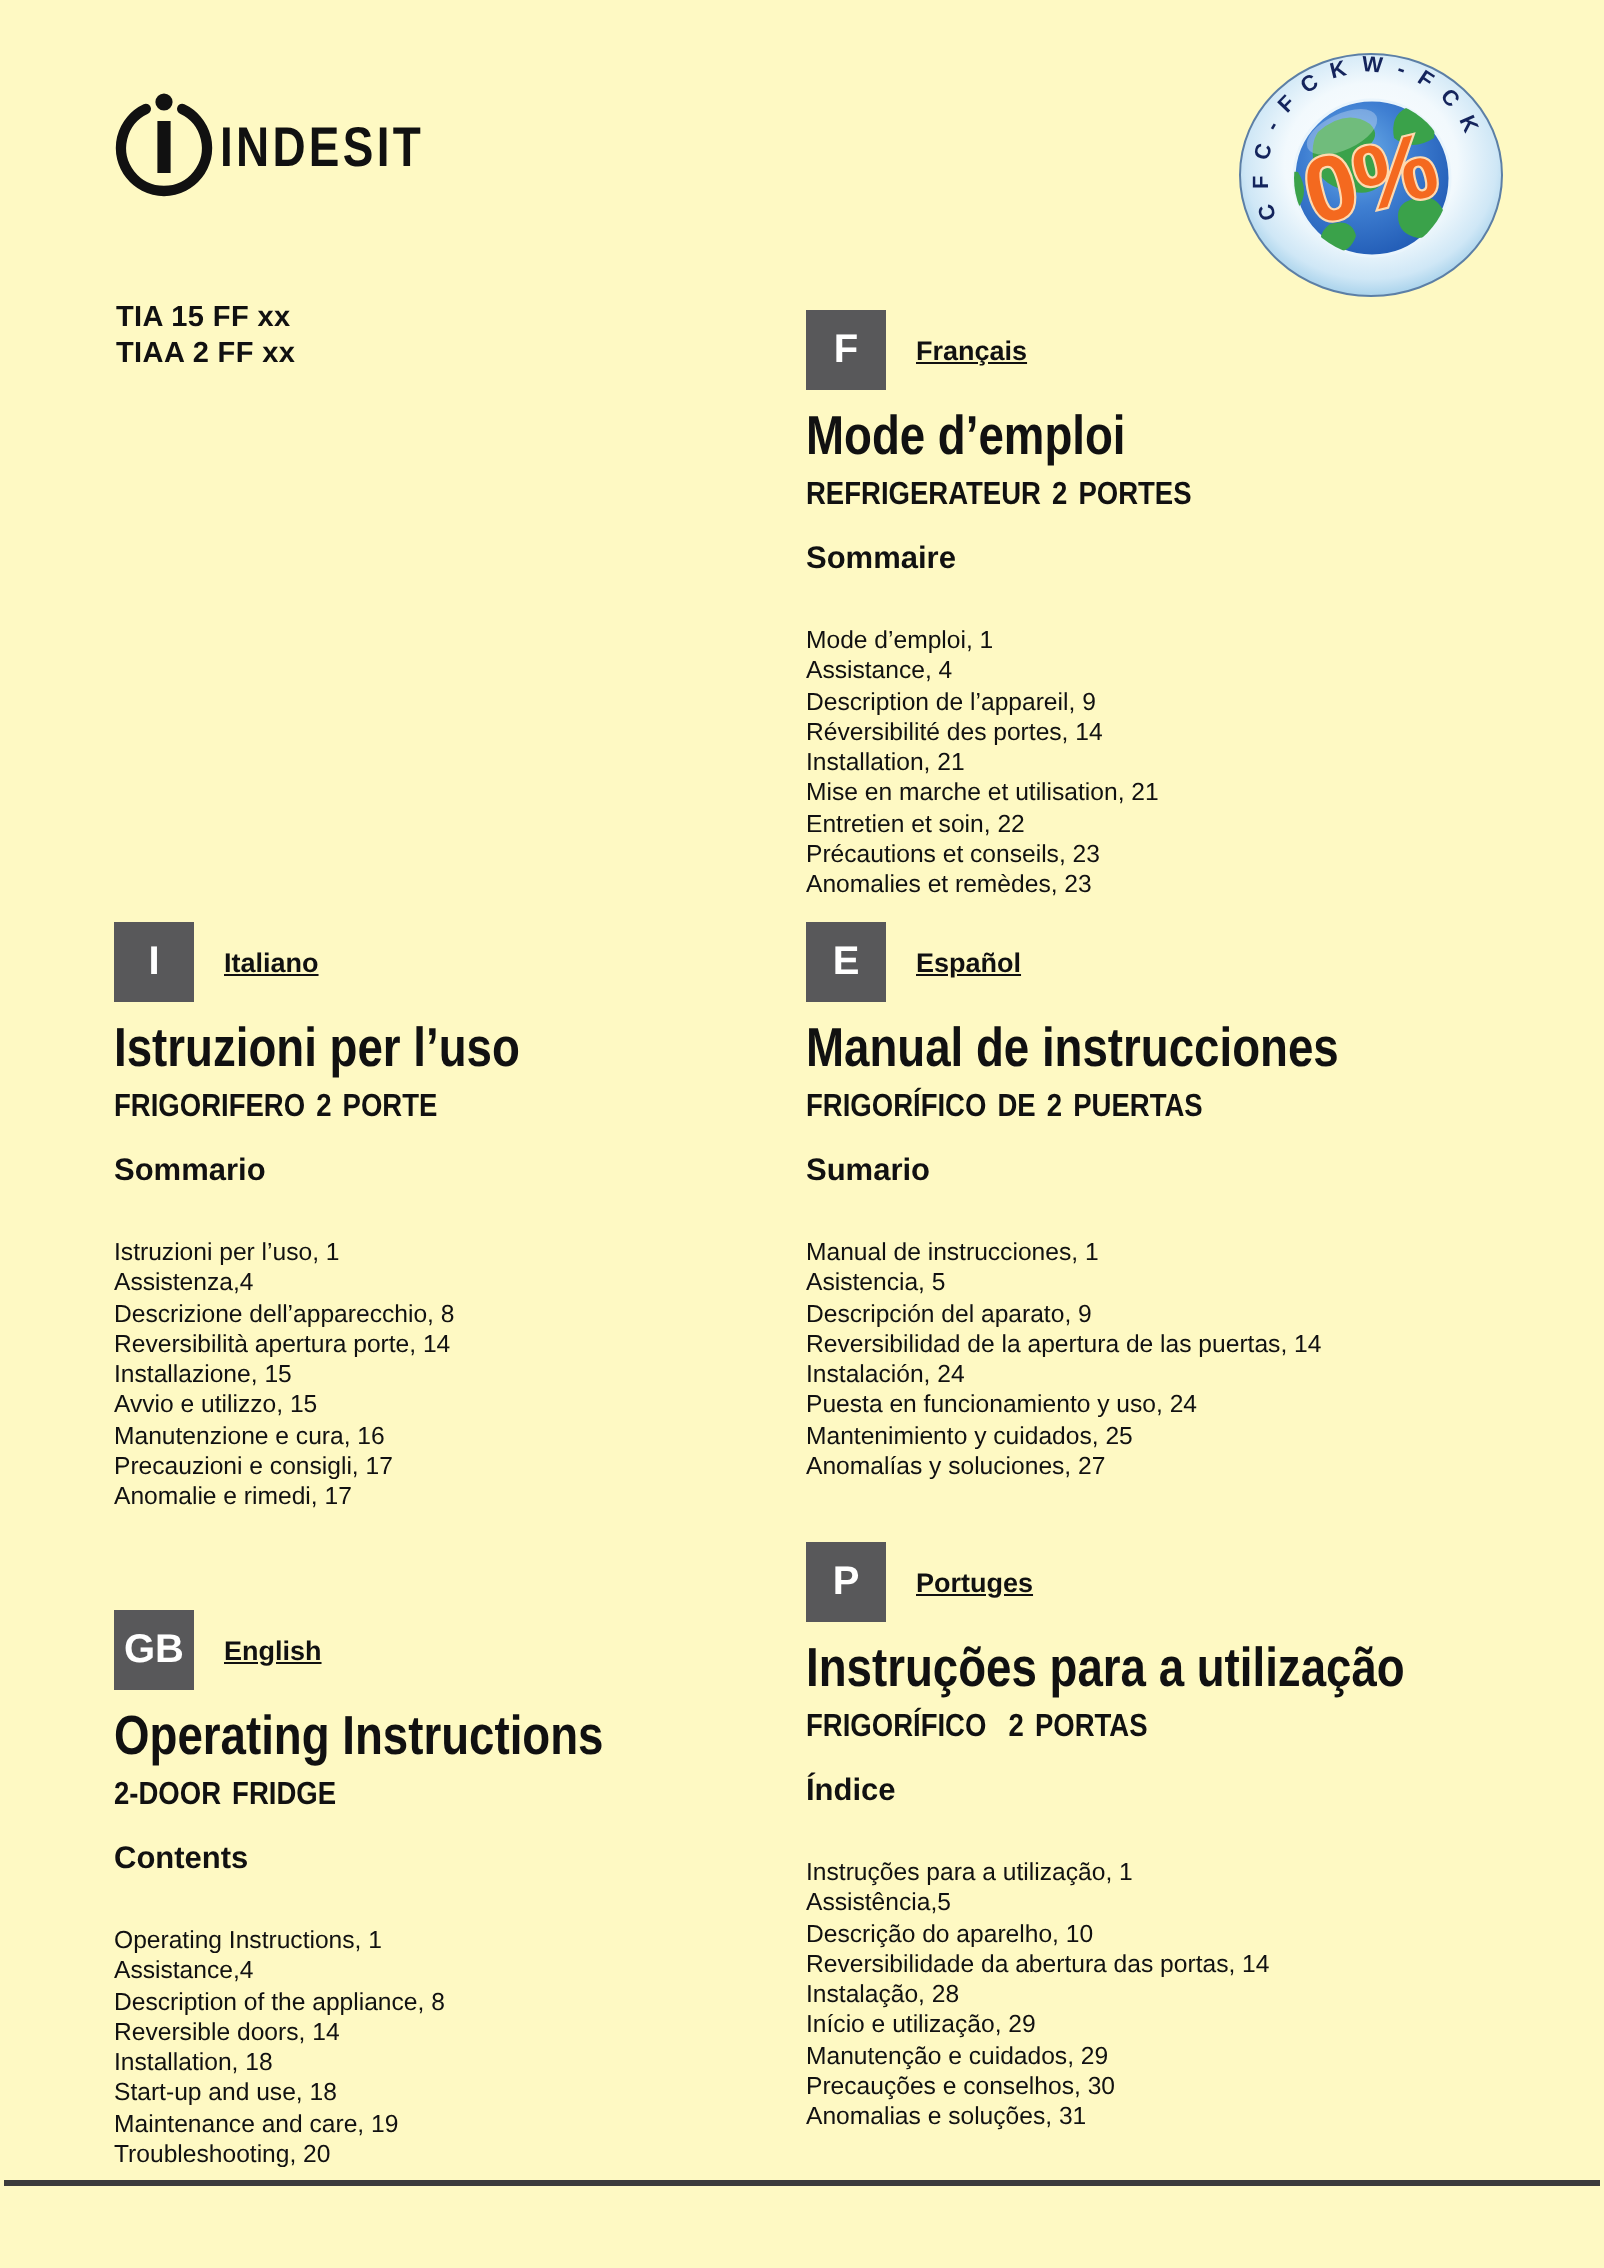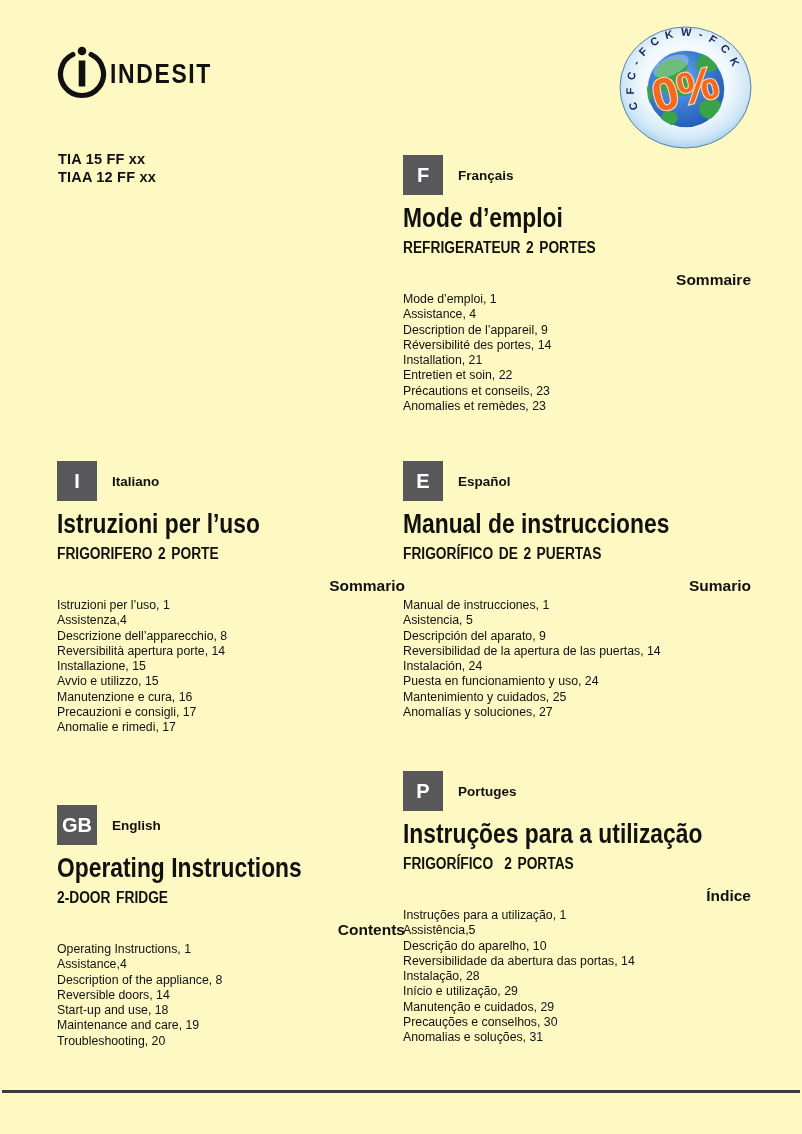--- a/index.html
+++ b/index.html
@@ -39,32 +39,32 @@
   .pos-e  { left:403px; top:461px; }
   .pos-gb { left:57px;  top:805px; }
   .pos-p  { left:403px; top:771px; }
 
   .lang-row { display:flex; align-items:center; height:40px; }
   .lang-badge {
     min-width:40px; height:40px; background:#58585a; color:#fff;
     display:flex; align-items:center; justify-content:center;
     font-size:20px; font-weight:bold;
   }
-  .lang-label { margin-left:15px; font-size:13.5px; font-weight:bold; }
+  .lang-label { margin-left:15px; font-size:13.5px; font-weight:bold;text-decoration:underline; }
 
   .sec-title {
     margin:8px 0 0; font-size:27.5px; line-height:30px; font-weight:bold;
     transform:scaleX(0.83); transform-origin:0 50%; white-space:nowrap;
   }
   .sec-sub {
     margin:6px 0 0; font-size:16px; line-height:18px; font-weight:bold;
     transform:scaleX(0.86); transform-origin:0 50%; white-space:pre; word-spacing:2px;
   }
-  .toc-title { margin:15px 0 0; font-size:15.5px; line-height:16px; font-weight:bold; text-align:right; }
-  .toc { margin-top:4px; font-size:12.3px; line-height:15.3px; }
+  .toc-title { margin:15px 0 0; font-size:15.5px; line-height:16px; font-weight:bold; text-align:left; }
+  .toc { margin-top:25px; font-size:12.3px; line-height:15.3px; }
 
   .rule { position:absolute; left:2px; right:2px; top:1090px; height:3px; background:#3c3c3c; }
 </style>
 </head>
 <body>
 
 <div class="page">
 
   <svg class="indesit-logo" viewBox="0 0 162 56" aria-hidden="true">
     <g>
@@ -105,37 +105,38 @@
     </g>
     <ellipse cx="52" cy="40" rx="19" ry="9" fill="#ffffff" opacity="0.28" transform="rotate(-25 52 40)"></ellipse>
     <text class="ring-text">
       <textPath href="#ringPath" startOffset="5">CFC-FCKW-FCK</textPath>
     </text>
     <text class="zero-pct" x="66" y="79" text-anchor="middle" transform="rotate(-14 66 62)">0%</text>
   </svg>
 
   <div class="models">
     <div>TIA 15 FF xx</div>
-    <div>TIAA 12 FF xx</div>
+    <div>TIAA 2 FF xx</div>
   </div>
 
   <section class="lang-section pos-f">
     <div class="lang-row">
       <div class="lang-badge">F</div>
       <div class="lang-label">Français</div>
     </div>
     <h1 class="sec-title">Mode d’emploi</h1>
     <h2 class="sec-sub">REFRIGERATEUR 2 PORTES</h2>
     <h3 class="toc-title">Sommaire</h3>
     <div class="toc">
         <div class="toc-line">Mode d’emploi, 1</div>
         <div class="toc-line">Assistance, 4</div>
         <div class="toc-line">Description de l’appareil, 9</div>
         <div class="toc-line">Réversibilité des portes, 14</div>
         <div class="toc-line">Installation, 21</div>
+        <div class="toc-line">Mise en marche et utilisation, 21</div>
         <div class="toc-line">Entretien et soin, 22</div>
         <div class="toc-line">Précautions et conseils, 23</div>
         <div class="toc-line">Anomalies et remèdes, 23</div>
       </div>
   </section>
 
   <section class="lang-section pos-i">
     <div class="lang-row">
       <div class="lang-badge">I</div>
       <div class="lang-label">Italiano</div>
@@ -182,20 +183,21 @@
       <div class="lang-label">English</div>
     </div>
     <h1 class="sec-title">Operating Instructions</h1>
     <h2 class="sec-sub">2-DOOR FRIDGE</h2>
     <h3 class="toc-title">Contents</h3>
     <div class="toc">
         <div class="toc-line">Operating Instructions, 1</div>
         <div class="toc-line">Assistance,4</div>
         <div class="toc-line">Description of the appliance, 8</div>
         <div class="toc-line">Reversible doors, 14</div>
+        <div class="toc-line">Installation, 18</div>
         <div class="toc-line">Start-up and use, 18</div>
         <div class="toc-line">Maintenance and care, 19</div>
         <div class="toc-line">Troubleshooting, 20</div>
       </div>
   </section>
 
   <section class="lang-section pos-p">
     <div class="lang-row">
       <div class="lang-badge">P</div>
       <div class="lang-label">Portuges</div>

